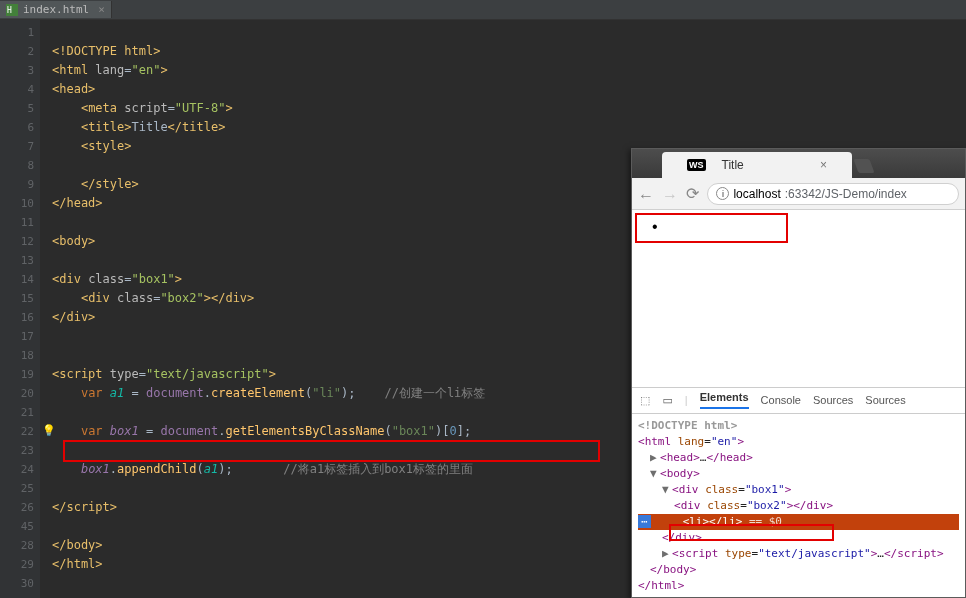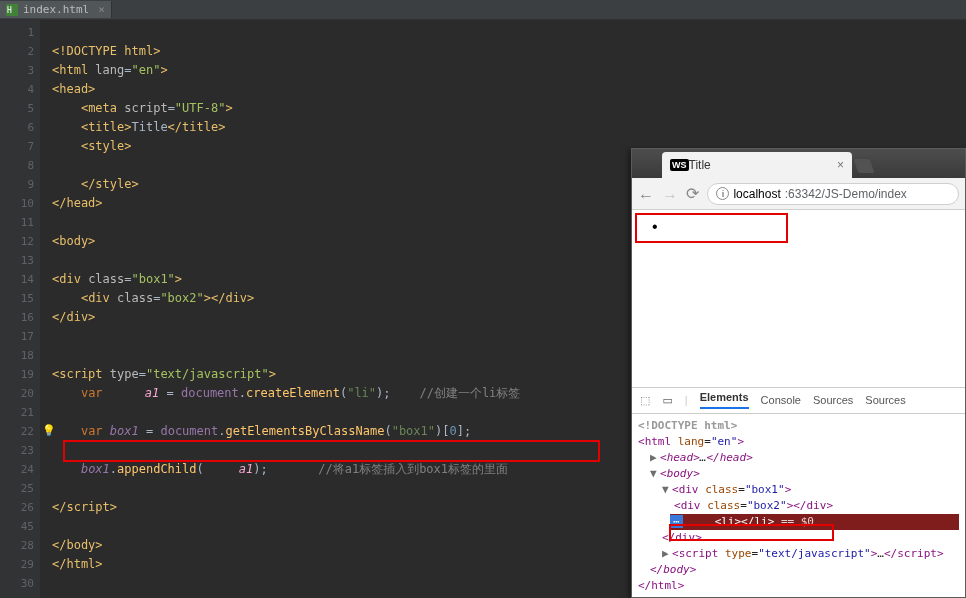--- a/index.html
+++ b/index.html
@@ -64,21 +64,21 @@
     top: 424px;
     color: #ffc800;
     font-size: 11px;
   }
   
   .tag { color: #e8bf6a; }
   .attr-n { color: #bababa; }
   .attr-v { color: #a5c261; }
   .op { color: #a9b7c6; }
   .kw { color: #cc7832; }
-  .var-a { color: #f9a8d4; font-style: italic; margin-left: 35px; }
+  .var-a { color: #14b8a6; font-style: italic; }
   .var-b { color: #9876aa; font-style: italic; }
   .obj { color: #9876aa; }
   .method { color: #ffc66d; }
   .str { color: #6a8759; }
   .num { color: #6897bb; }
   .comment { color: #808080; margin-top: 39px; }
   .txt { color: #a9b7c6; }
   .redbox {
     border: 2px solid #e30000;
     position: absolute;
@@ -103,22 +103,22 @@
     align-items: flex-end;
   }
   .chrome-tab {
     background: #f2f2f2;
     height: 26px;
     width: 190px;
     margin-left: 30px;
     border-radius: 4px 4px 0 0;
     display: flex;
     align-items: center;
-    padding: 0 8px;
-    gap: 0;
+    padding: 0 25px;
+    gap: 16px;
     font-family: Arial, sans-serif;
     font-size: 12px;
     color: #333;
     position: relative;
   }
   .ws-badge {
     background: #000; color:#fff; font-weight:bold;
     font-size:9px; padding:1px 2px; border-radius:2px;
     font-family: Arial;
   }
@@ -200,28 +200,27 @@
     line-height:16px;
     overflow:auto;
   }
   .dom .dtag { color:#881280; }
   .dom .dattr { color:#994500; }
   .dom .dval { color:#1a1aa6; }
   .dom .dpunc { color:#881280; }
   .dom .doctype { color:#999;font-weight:bold; }
   .tri { color:#6e6e6e; display:inline-block; width:10px; }
   .selected-row {
-    background:#7f1d1d;
+    background:#c2410c;
     color:#fff;
-    margin-left:32px;
   }
   .selected-row .dtag, .selected-row .dpunc { color:#fff; }
   .eq0 { color:#fff; opacity:0.8; }
   .dots { background:#3879d9; color:#fff; padding:0 3px; margin-right:4px; }
-  .indent1 { padding-left:12px;font-style:italic; }
+  .indent1 { padding-left:12px; }
   .indent2 { padding-left:24px; }
   .indent3 { padding-left:36px; }
 </style>
 </head>
 <body>
 
 <div class="tab-bar">
   <div class="tab">
     <span class="file-icon">
       <svg width="12" height="12" viewBox="0 0 12 12">

